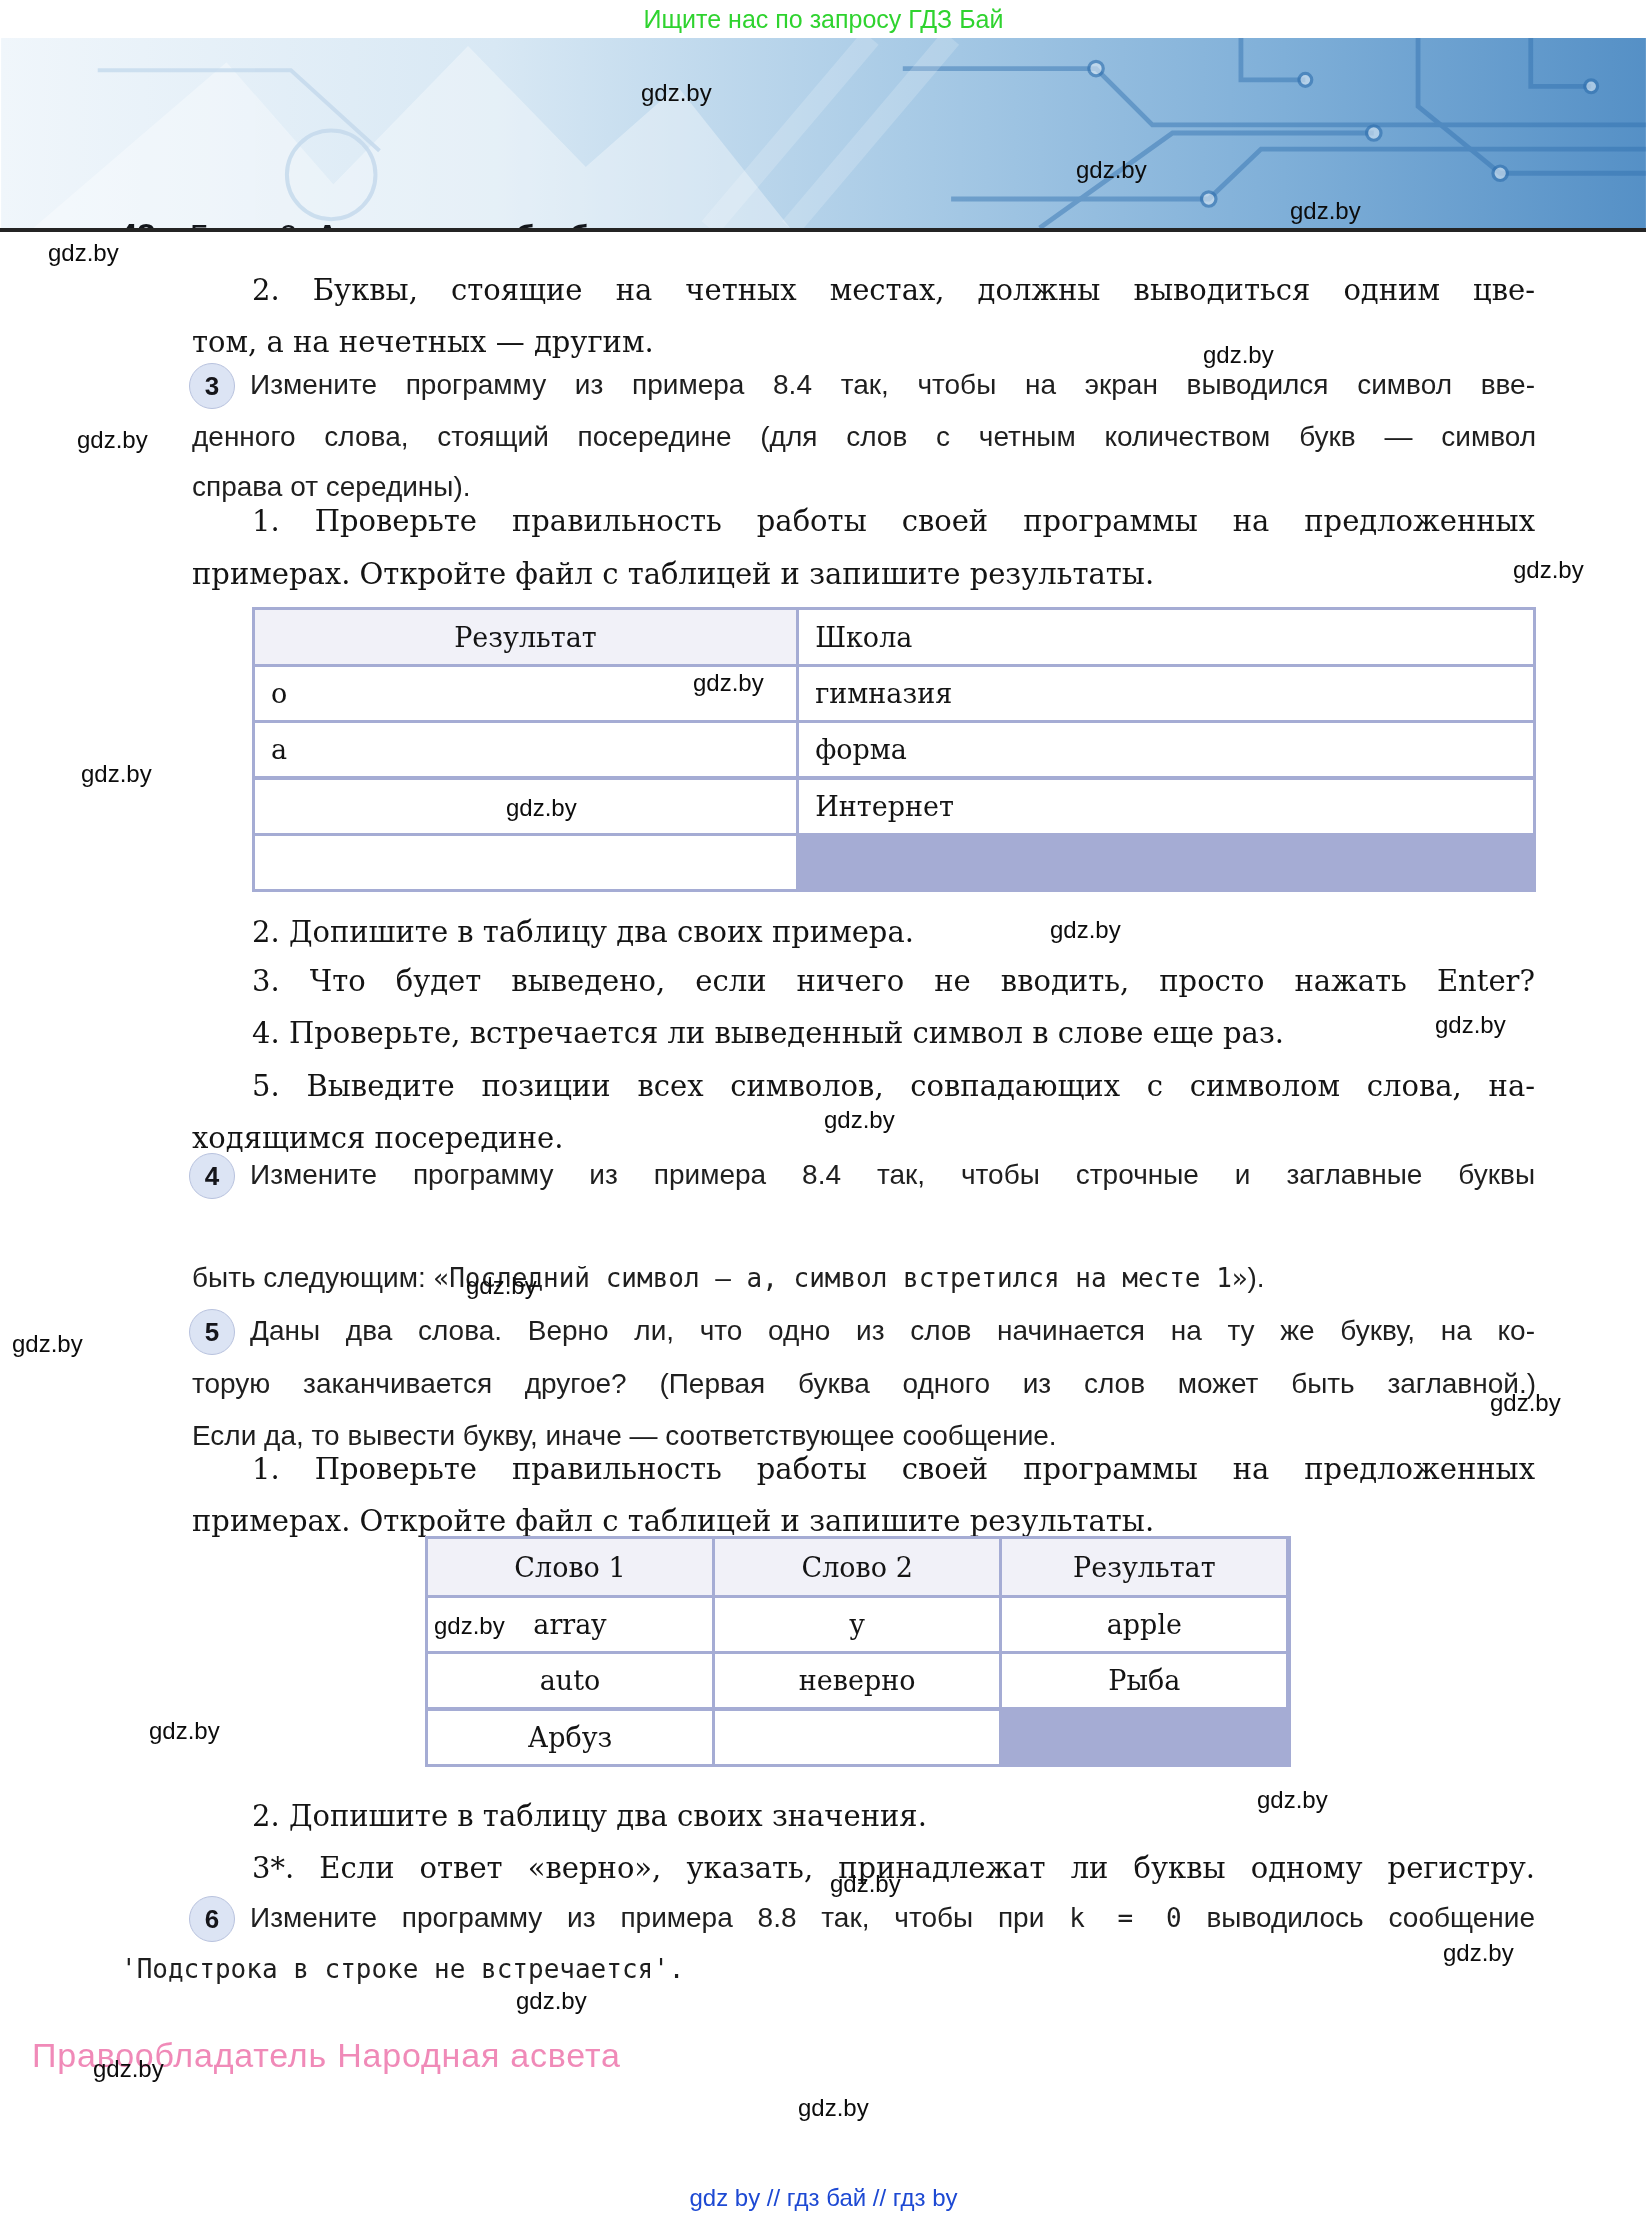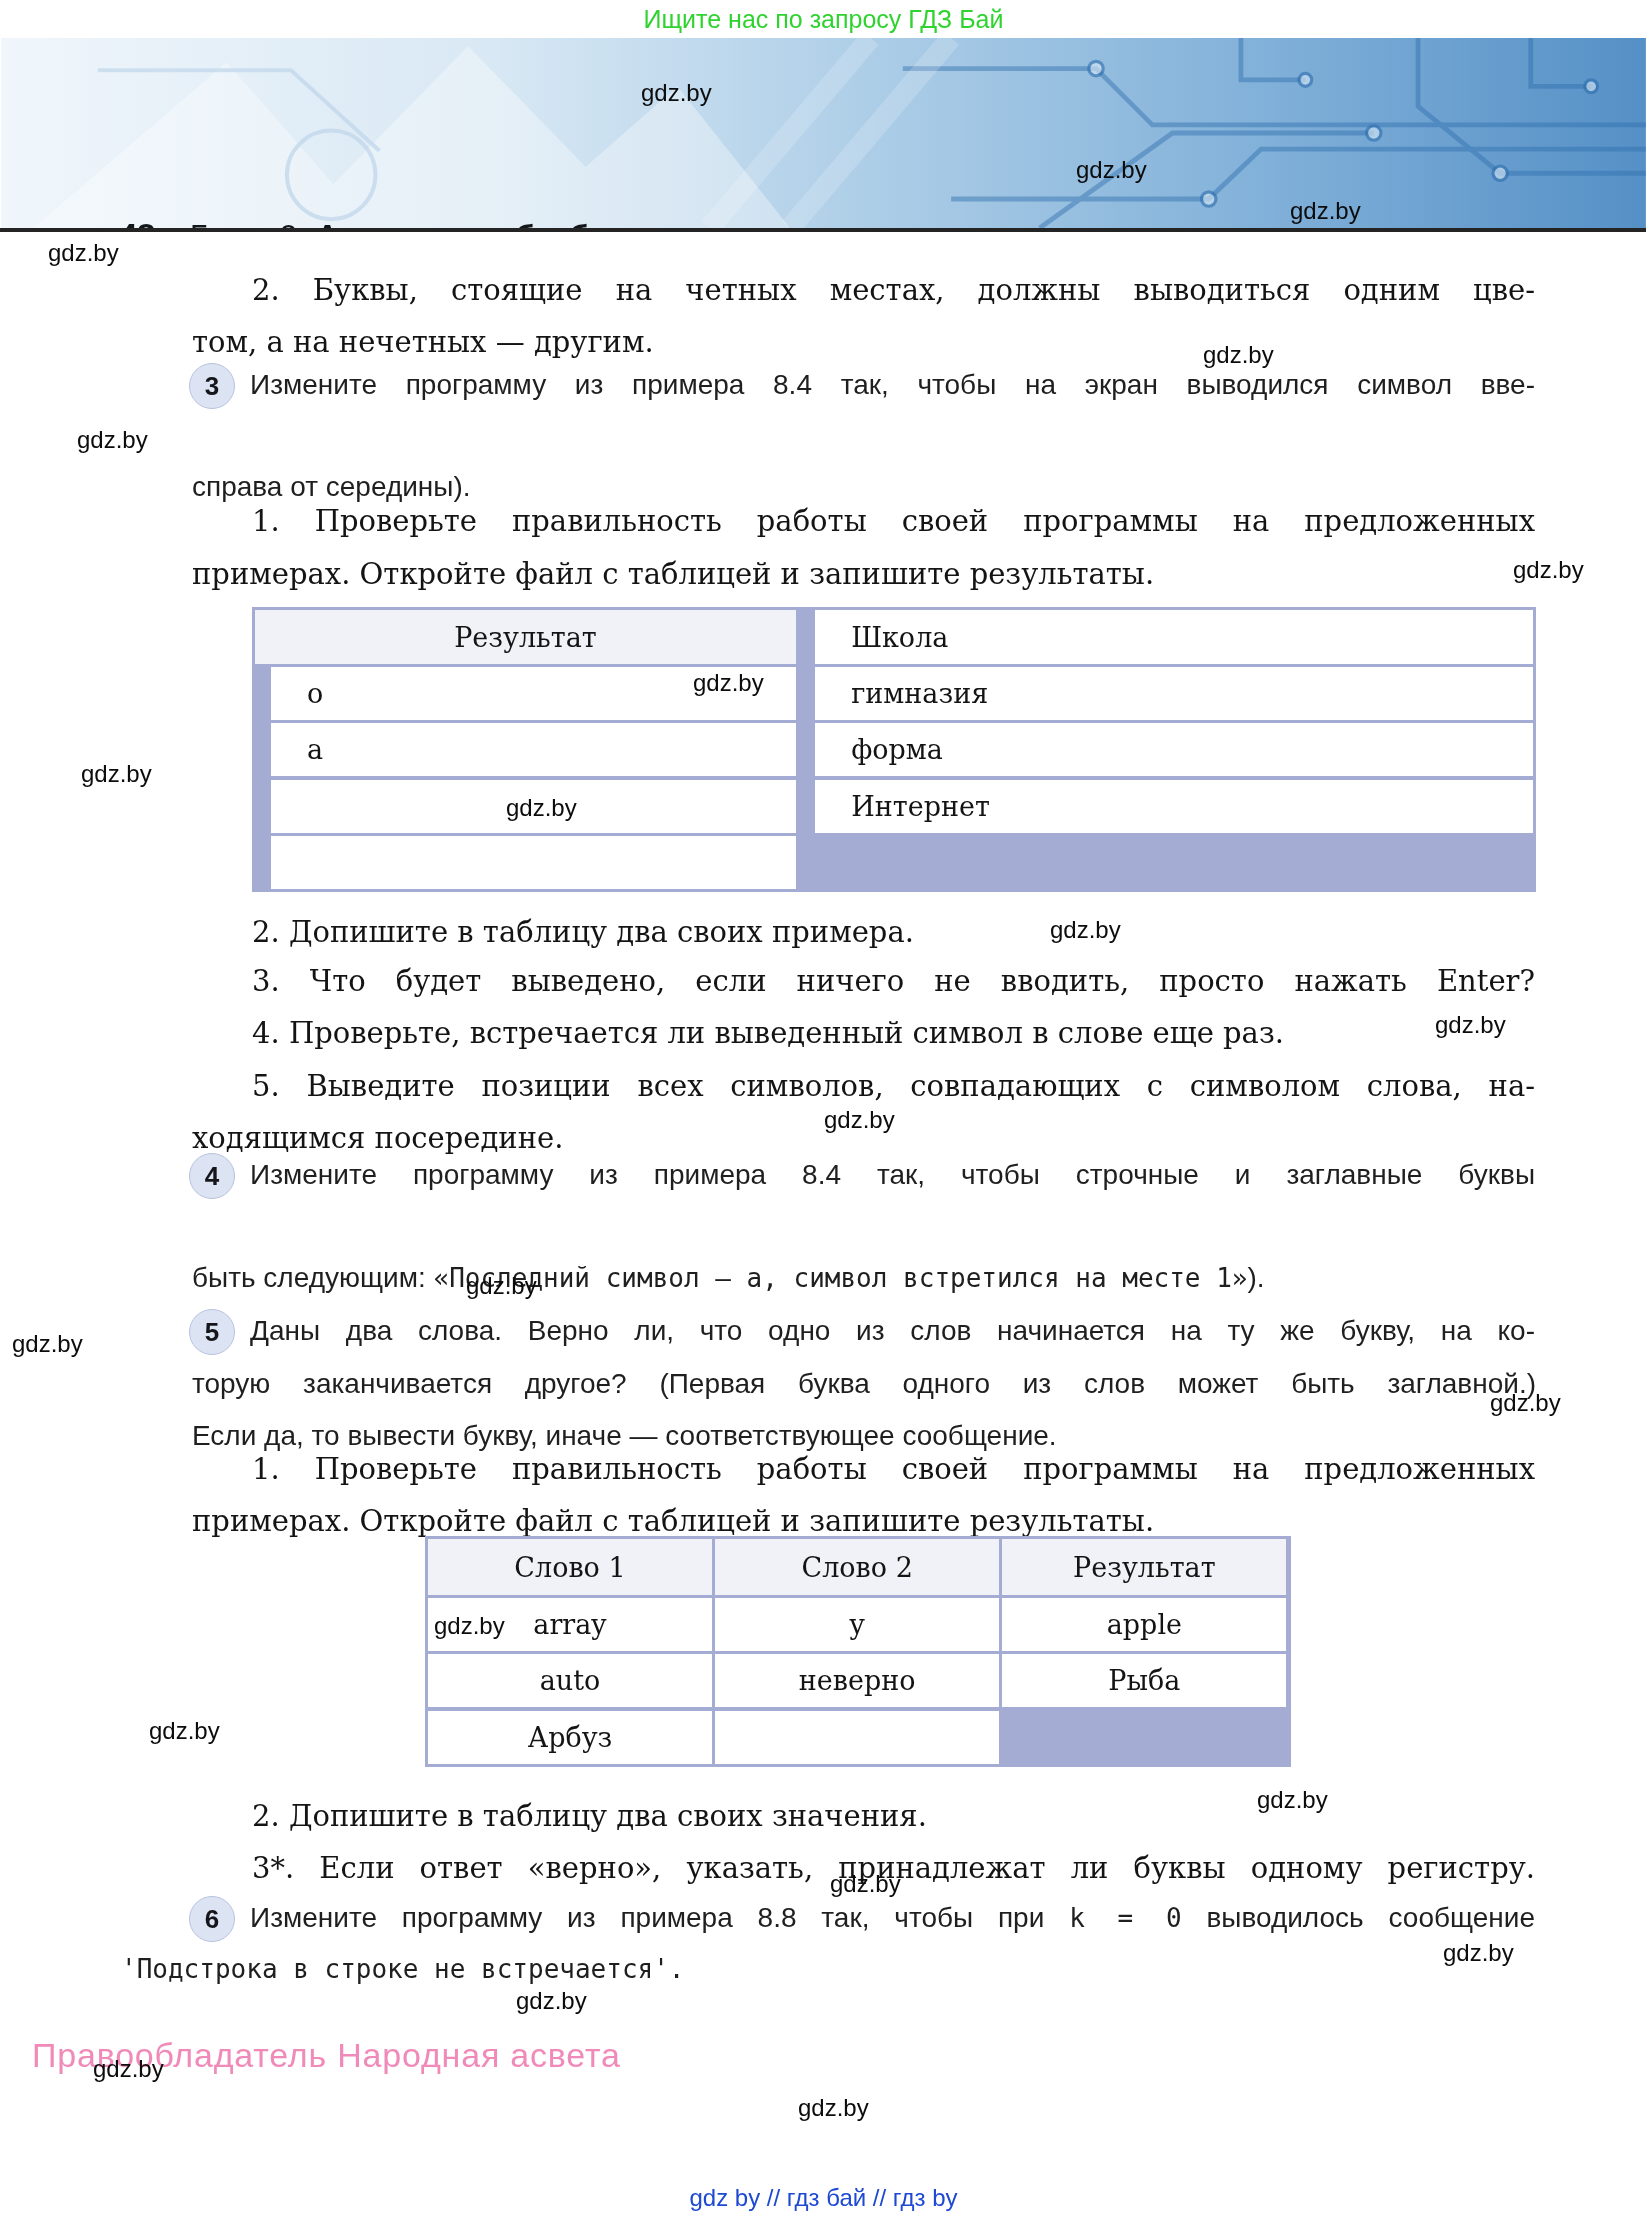--- a/index.html
+++ b/index.html
@@ -32,21 +32,21 @@
          background:#dce4f4;border:1.6px solid #b8c2de;box-sizing:border-box;
          display:flex;align-items:center;justify-content:center;
          font-family:"Liberation Sans",sans-serif;font-size:26px;font-weight:700;color:#15151a;}
 
   
   .tbl{position:absolute;display:grid;gap:3.2px;background:#a5acd4;border:3.2px solid #a5acd4;}
   .tbl .th{background:#f1f1f8;display:flex;align-items:center;justify-content:center;
            font-family:"DejaVu Serif","Liberation Serif",serif;font-size:27px;color:#141414;}
   .tbl .td{background:#ffffff;display:flex;align-items:center;
            font-family:"DejaVu Serif","Liberation Serif",serif;font-size:27px;color:#141414;}
-  .tbl .left{justify-content:flex-start;padding-left:36px;margin-left:16px;}
+  .tbl .left{justify-content:flex-start;padding-left:16px;}
   .tbl .center{justify-content:center;text-align:center;}
 
   
   .wm{position:absolute;font-family:"Liberation Sans",sans-serif;font-size:24px;
       color:#0c0c0c;z-index:5;white-space:nowrap;}
 
   
   .copyright{position:absolute;left:0;right:0;top:2036px;
              font-size:34px;color:#f08ab8;letter-spacing:0.8px;padding-left:32px;}
   .links{position:absolute;left:0;right:0;top:2184px;text-align:center;
@@ -106,20 +106,21 @@
       <span class="chapter">Глава 2.</span>
       <span class="chapter-title">Алгоритмы обработки строковых величин</span>
     </div>
   </div>
 
   <div class="ln serif just" style="left:252px;top:273px;width:1283px">2. Буквы, стоящие на четных местах, должны выводиться одним цве-</div>
   <div class="ln serif" style="left:192px;top:325px">том, а на нечетных — другим.</div>
 
   <div class="badge" style="left:189px;top:363px">3</div>
   <div class="ln sans just" style="left:250px;top:369px;width:1285px">Измените программу из примера 8.4 так, чтобы на экран выводился символ вве-</div>
+  <div class="ln sans just" style="left:192px;top:421px;width:1344px">денного слова, стоящий посередине (для слов с четным количеством букв — символ</div>
   <div class="ln sans" style="left:192px;top:471px">справа от середины).</div>
 
   <div class="ln serif just" style="left:252px;top:504px;width:1283px">1. Проверьте правильность работы своей программы на предложенных</div>
   <div class="ln serif" style="left:192px;top:557px">примерах. Откройте файл с таблицей и запишите результаты.</div>
 
   <div class="tbl" style="left:252px;top:607px;width:1278px;grid-template-columns:541px 734px;grid-template-rows:54px 53px 53px 53px 53px">
     <div class="th">Результат</div>
     <div class="td left">Школа</div>
     <div class="td left">о</div>
     <div class="td left">гимназия</div>

